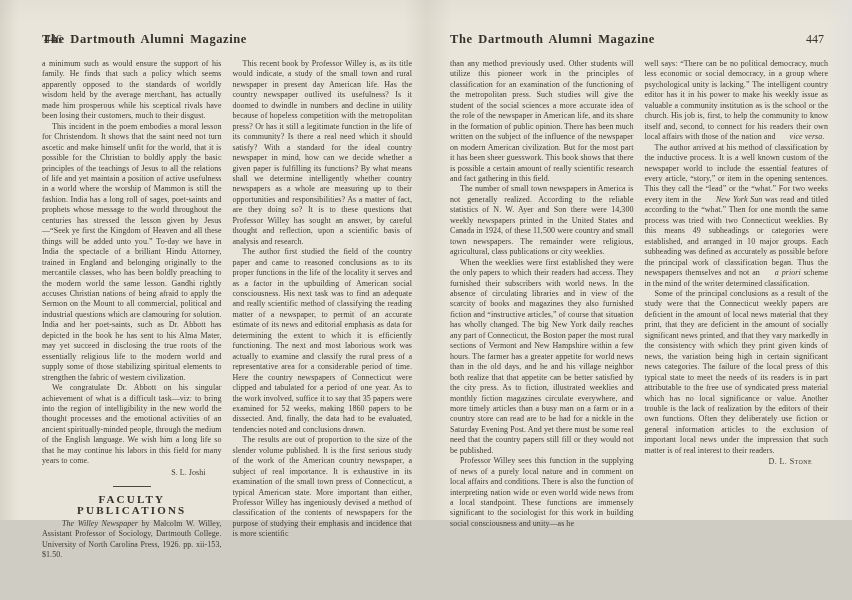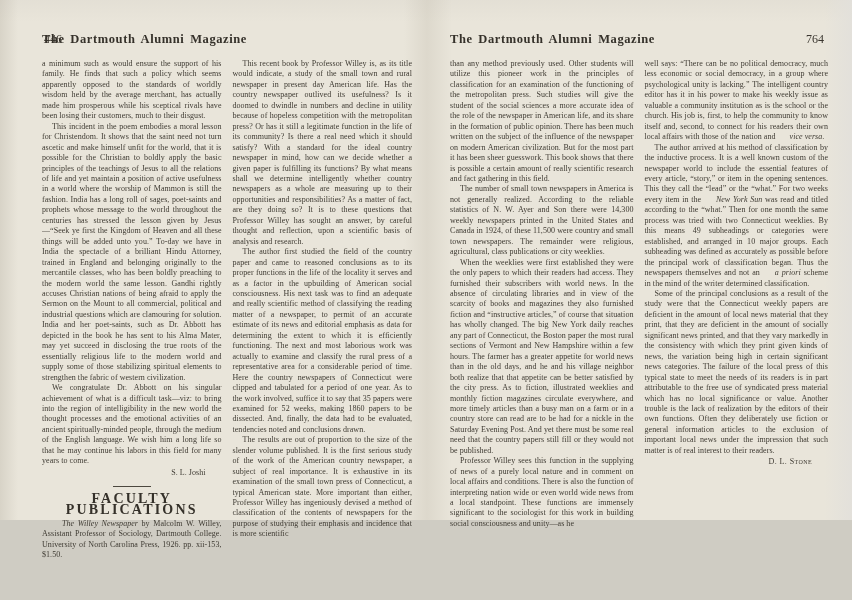--- a/index.html
+++ b/index.html
@@ -69,21 +69,21 @@
   .sig.smallcaps { font-variant: small-caps; letter-spacing: 0.4px; }
   .section-rule {
     width: 38px;
     border: 0;
     border-top: 1px solid #4c483f;
     margin: 8px auto 7px auto;
   }
   .section-heading {
     margin: 0 0 4px 0;
     text-align: center;
-    font-size: 14px;
+    font-size: 11px;
     font-weight: bold;
     letter-spacing: 2.2px;
     color: #35312a;
   }
   i { font-style: italic; padding-left: 12px; }
 </style>
 </head>
 <body>
 
 <div class="scan">
@@ -107,21 +107,21 @@
         <p>This recent book by Professor Willey is, as its title would indicate, a study of the small town and rural newspaper in present day American life.  Has the country newspaper outlived its usefulness?  Is it doomed to dwindle in numbers and decline in utility because of hopeless competition with the metropolitan press?  Or has it still a legitimate function in the life of its community?  Is there a real need which it should satisfy?  With a standard for the ideal country newspaper in mind, how can we decide whether a given paper is fulfilling its functions?  By what means shall we determine intelligently whether country newspapers as a whole are measuring up to their opportunities and responsibilities?  As a matter of fact, are they doing so?  It is to these questions that Professor Willey has sought an answer, by careful thought and reflection, upon a scientific basis of analysis and research.</p>
         <p>The author first studied the field of the country paper and came to reasoned conclusions as to its proper functions in the life of the locality it serves and as a factor in the upbuilding of American social consciousness.  His next task was to find an adequate and really scientific method of classifying the reading matter of a newspaper, to permit of an accurate estimate of its news and editorial emphasis as data for determining the extent to which it is efficiently functioning.  The next and most laborious work was actually to examine and classify the rural press of a representative area for a considerable period of time.  Here the country newspapers of Connecticut were clipped and tabulated for a period of one year.  As to the work involved, suffice it to say that 35 papers were examined for 52 weeks, making 1860 papers to be dissected.  And, finally, the data had to be evaluated, tendencies noted and conclusions drawn.</p>
         <p>The results are out of proportion to the size of the slender volume published.  It is the first serious study of the work of the American country newspaper, a subject of real importance.  It is exhaustive in its examination of the small town press of Connecticut, a typical American state.  More important than either, Professor Willey has ingeniously devised a method of classification of the contents of newspapers for the purpose of studying their emphasis and incidence that is more scientific</p>
       </div>
     </div>
   </section>
 
   <section class="page right-page">
     <header class="pagehead">
       <span class="runhead">The Dartmouth Alumni Magazine</span>
-      <span class="pagenum pn-right">764</span>
+      <span class="pagenum pn-right">447</span>
     </header>
     <div class="cols">
       <div class="col">
         <p class="cont">than any method previously used.  Other students will utilize this pioneer work in the principles of classification for an examination of the functioning of the metropolitan press.  Such studies will give the student of the social sciences a more accurate idea of the role of the newspaper in American life, and its share in the formation of public opinion.  There has been much written on the subject of the influence of the newspaper on modern American civilization.  But for the most part it has been sheer guesswork.  This book shows that there is possible a certain amount of really scientific research and fact gathering in this field.</p>
         <p>The number of small town newspapers in America is not generally realized.  According to the reliable statistics of N. W. Ayer and Son there were 14,300 weekly newspapers printed in the United States and Canada in 1924, of these 11,500 were country and small town newspapers.  The remainder were religious, agricultural, class publications or city weeklies.</p>
         <p>When the weeklies were first established they were the only papers to which their readers had access.  They furnished their subscribers with world news.  In the absence of circulating libraries and in view of the scarcity of books and magazines they also furnished fiction and “instructive articles,” of course that situation has wholly changed.  The big New York daily reaches any part of Connecticut, the Boston paper the most rural sections of Vermont and New Hampshire within a few hours.  The farmer has a greater appetite for world news than in the old days, and he and his village neighbor both realize that that appetite can be better satisfied by the city press.  As to fiction, illustrated weeklies and monthly fiction magazines circulate everywhere, and more timely articles than a busy man on a farm or in a country store can read are to be had for a nickle in the Saturday Evening Post.  And yet there must be some real need that the country papers still fill or they would not be published.</p>
         <p>Professor Willey sees this function in the supplying of news of a purely local nature and in comment on local affairs and conditions.  There is also the function of interpreting nation wide or even world wide news from a local standpoint.  These functions are immensely significant to the sociologist for this work in building social consciousness and unity—as he</p>
       </div>
       <div class="col">
         <p class="cont">well says: “There can be no political democracy, much less economic or social democracy, in a group where psychological unity is lacking.”  The intelligent country editor has it in his power to make his weekly issue as valuable a community institution as is the school or the church.  His job is, first, to help the community to know itself and, second, to connect for his readers their own local affairs with those of the nation and <i>vice versa</i>.</p>

